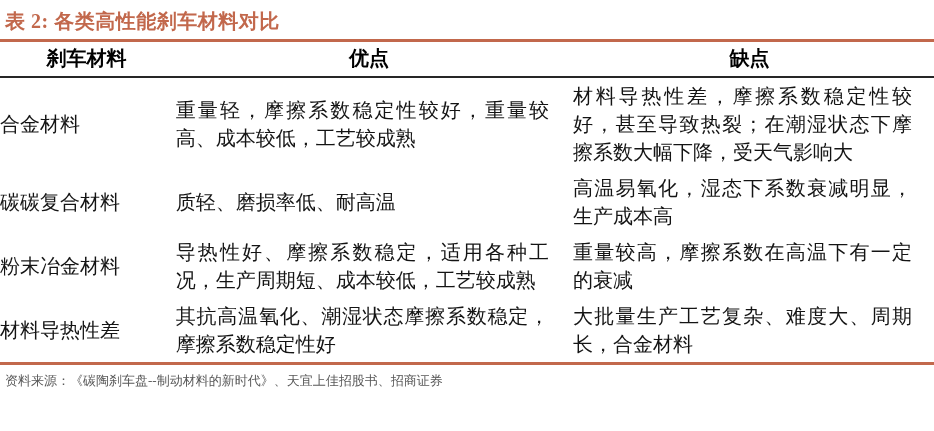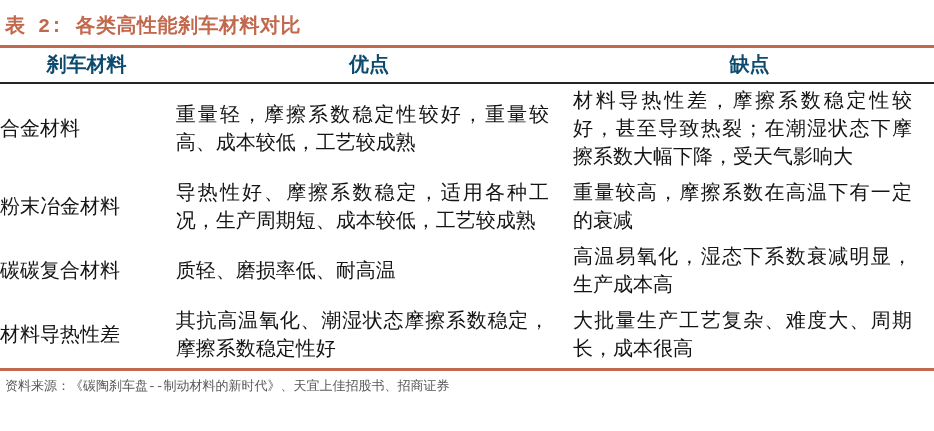--- a/index.html
+++ b/index.html
@@ -1,24 +1,24 @@
 <!DOCTYPE html>
 <html lang="zh"><head>
 <meta charset="utf-8">
 <style>
   * { margin: 0; padding: 0; box-sizing: border-box; }
   html, body { background: #ffffff; }
   .page {
     width: 934px;
     height: 431px;
     background: #ffffff;
-    font-family: Liberation Mono, monospace;
+    font-family: Liberation Serif, serif;
     color: #141414;
     overflow: hidden;
-    padding-top: 14px;
+    padding-top: 8px;
   }
   .fig-title {
     color: #C2684C;
     font-weight: bold;
     font-size: 20px;
     line-height: 26px;
     padding: 0 6px 5px 5px;
     border-bottom: 3px solid #C2684C;
     letter-spacing: 0.5px;
   }
@@ -28,21 +28,21 @@
     table-layout: fixed;
     font-size: 20px;
     border-bottom: 3px solid #C2684C;
   }
   col.c1 { width: 18.5%; }
   col.c2 { width: 42%; }
   col.c3 { width: 39.5%; }
   thead th {
     font-weight: bold;
     font-size: 20px;
-    color: #0c4a6e;
+    color: #000000;
     text-align: center;
     padding: 3px 0 4px 0;
     border-bottom: 2px solid #262626;
   }
   tbody td {
     vertical-align: middle;
     line-height: 28px;
     padding-top: 4px;
     padding-bottom: 4px;
   }
@@ -76,32 +76,32 @@
         <th>缺点</th>
       </tr>
     </thead>
     <tbody>
       <tr>
         <td class="material">合金材料</td>
         <td class="pros">重量轻，摩擦系数稳定性较好，重量较高、成本较低，工艺较成熟</td>
         <td class="cons">材料导热性差，摩擦系数稳定性较好，甚至导致热裂；在潮湿状态下摩擦系数大幅下降，受天气影响大</td>
       </tr>
       <tr>
+        <td class="material">碳碳复合材料</td>
+        <td class="pros">质轻、磨损率低、耐高温</td>
+        <td class="cons">高温易氧化，湿态下系数衰减明显，生产成本高</td>
+      </tr>
+      <tr>
         <td class="material">粉末冶金材料</td>
         <td class="pros">导热性好、摩擦系数稳定，适用各种工况，生产周期短、成本较低，工艺较成熟</td>
         <td class="cons">重量较高，摩擦系数在高温下有一定的衰减</td>
       </tr>
       <tr>
-        <td class="material">碳碳复合材料</td>
-        <td class="pros">质轻、磨损率低、耐高温</td>
-        <td class="cons">高温易氧化，湿态下系数衰减明显，生产成本高</td>
-      </tr>
-      <tr>
         <td class="material">材料导热性差</td>
         <td class="pros">其抗高温氧化、潮湿状态摩擦系数稳定，摩擦系数稳定性好</td>
-        <td class="cons">大批量生产工艺复杂、难度大、周期长，成本很高</td>
+        <td class="cons">大批量生产工艺复杂、难度大、周期长，合金材料</td>
       </tr>
     </tbody>
   </table>
 
   <div class="source-note">资料来源：《碳陶刹车盘--制动材料的新时代》、天宜上佳招股书、招商证券</div>
 
 </div>
 
 </body></html>

